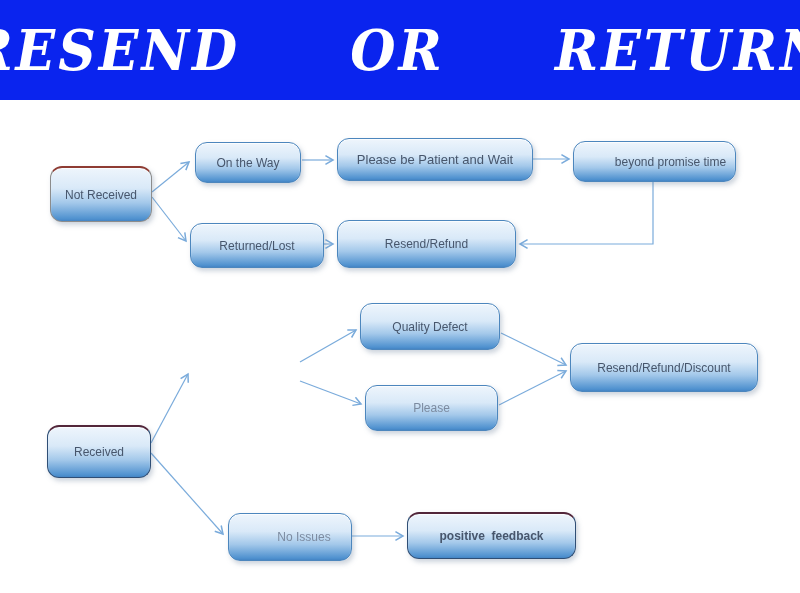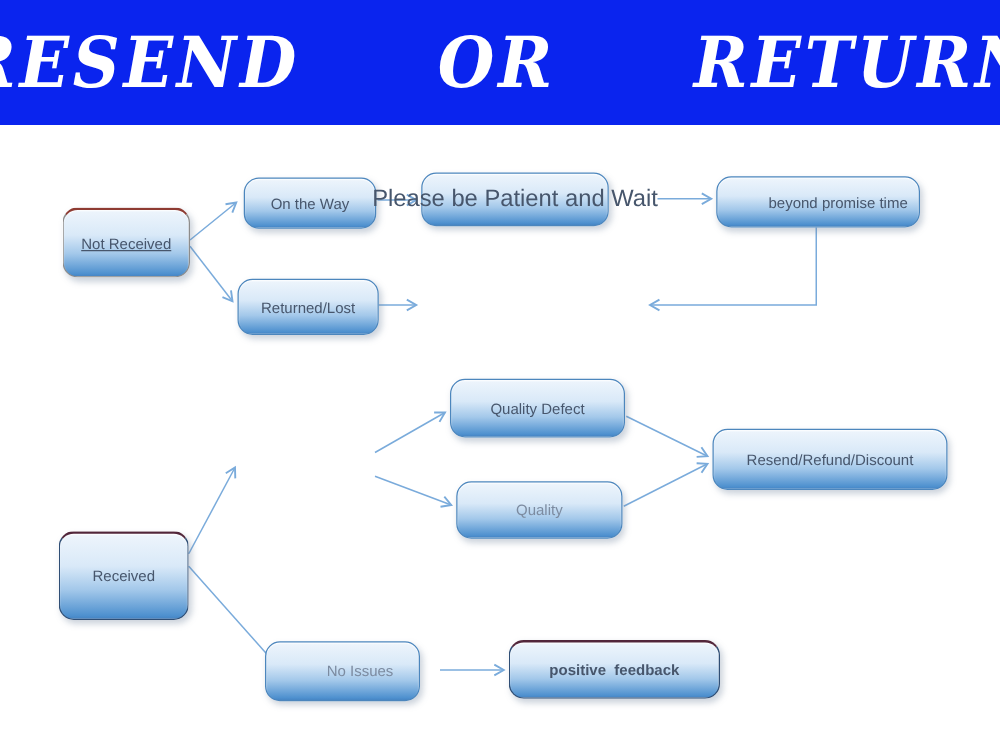--- a/index.html
+++ b/index.html
@@ -55,32 +55,32 @@
   .node--gray{
     border:1px solid #8c8c8c;
     border-top:2px solid #8e3b32;
   }
   .node--dark{
     border:1px solid #2f4e75;
     border-top:2px solid #52263a;
   }
   .t-muted{color:#7c8ba0;}
   
-  .n-not-received      {left:50px;  top:66px;  width:102px; height:56px;text-decoration:underline;}
+  .n-not-received      {left:50px;  top:66px;  width:102px; height:56px;}
   .n-on-the-way        {left:195px; top:42px;  width:106px; height:41px;}
-  .n-please-wait       {left:337px; top:38px;  width:150px; height:43px; font-size:19px;}
+  .n-please-wait       {left:337px; top:38px;  width:196px; height:43px; font-size:13px;}
   .n-beyond-promise    {left:573px; top:41px;  width:163px; height:41px;padding-left:32px;}
-  .n-returned-lost     {left:190px; top:123px; width:113px; height:45px;}
+  .n-returned-lost     {left:190px; top:123px; width:134px; height:45px;}
   .n-resend-refund     {left:337px; top:120px; width:179px; height:48px;}
   .n-quality-issues    {left:192px; top:250px; width:107px; height:42px;}
   .n-quality-defect    {left:360px; top:203px; width:140px; height:47px;}
   .n-damage            {left:365px; top:285px; width:133px; height:46px;}
   .n-rrd               {left:570px; top:243px; width:188px; height:49px;}
-  .n-received          {left:47px;  top:325px; width:104px; height:71px;}
-  .n-no-issues         {left:212px; top:413px; width:124px; height:48px;padding-left:28px;}
+  .n-received          {left:47px;  top:325px; width:104px; height:53px;}
+  .n-no-issues         {left:228px; top:413px; width:124px; height:48px;padding-left:28px;}
   .n-positive-feedback {left:407px; top:412px; width:169px; height:47px;font-weight:bold;}
 </style>
 </head>
 <body>
 
 <div class="page">
 
   <div class="banner">
     <h1>RESEND  OR  RETURN</h1>
   </div>
@@ -113,25 +113,26 @@
     <div class="node node--gray n-not-received">Not Received</div>
 
     <div class="node n-on-the-way">On the Way</div>
 
     <div class="node n-please-wait">Please be Patient and Wait</div>
 
     <div class="node n-beyond-promise">beyond promise time</div>
 
     <div class="node n-returned-lost">Returned/Lost</div>
 
+    <div class="node n-resend-refund">Resend/Refund</div>
 
 
     <div class="node n-quality-defect">Quality Defect</div>
 
-    <div class="node t-muted n-damage">Quality</div>
+    <div class="node t-muted n-damage">Please</div>
 
     <div class="node n-rrd">Resend/Refund/Discount</div>
 
     <div class="node node--dark n-received">Received</div>
 
     <div class="node t-muted n-no-issues">No Issues</div>
 
     <div class="node node--dark n-positive-feedback">positive  feedback</div>
 
   </div>

